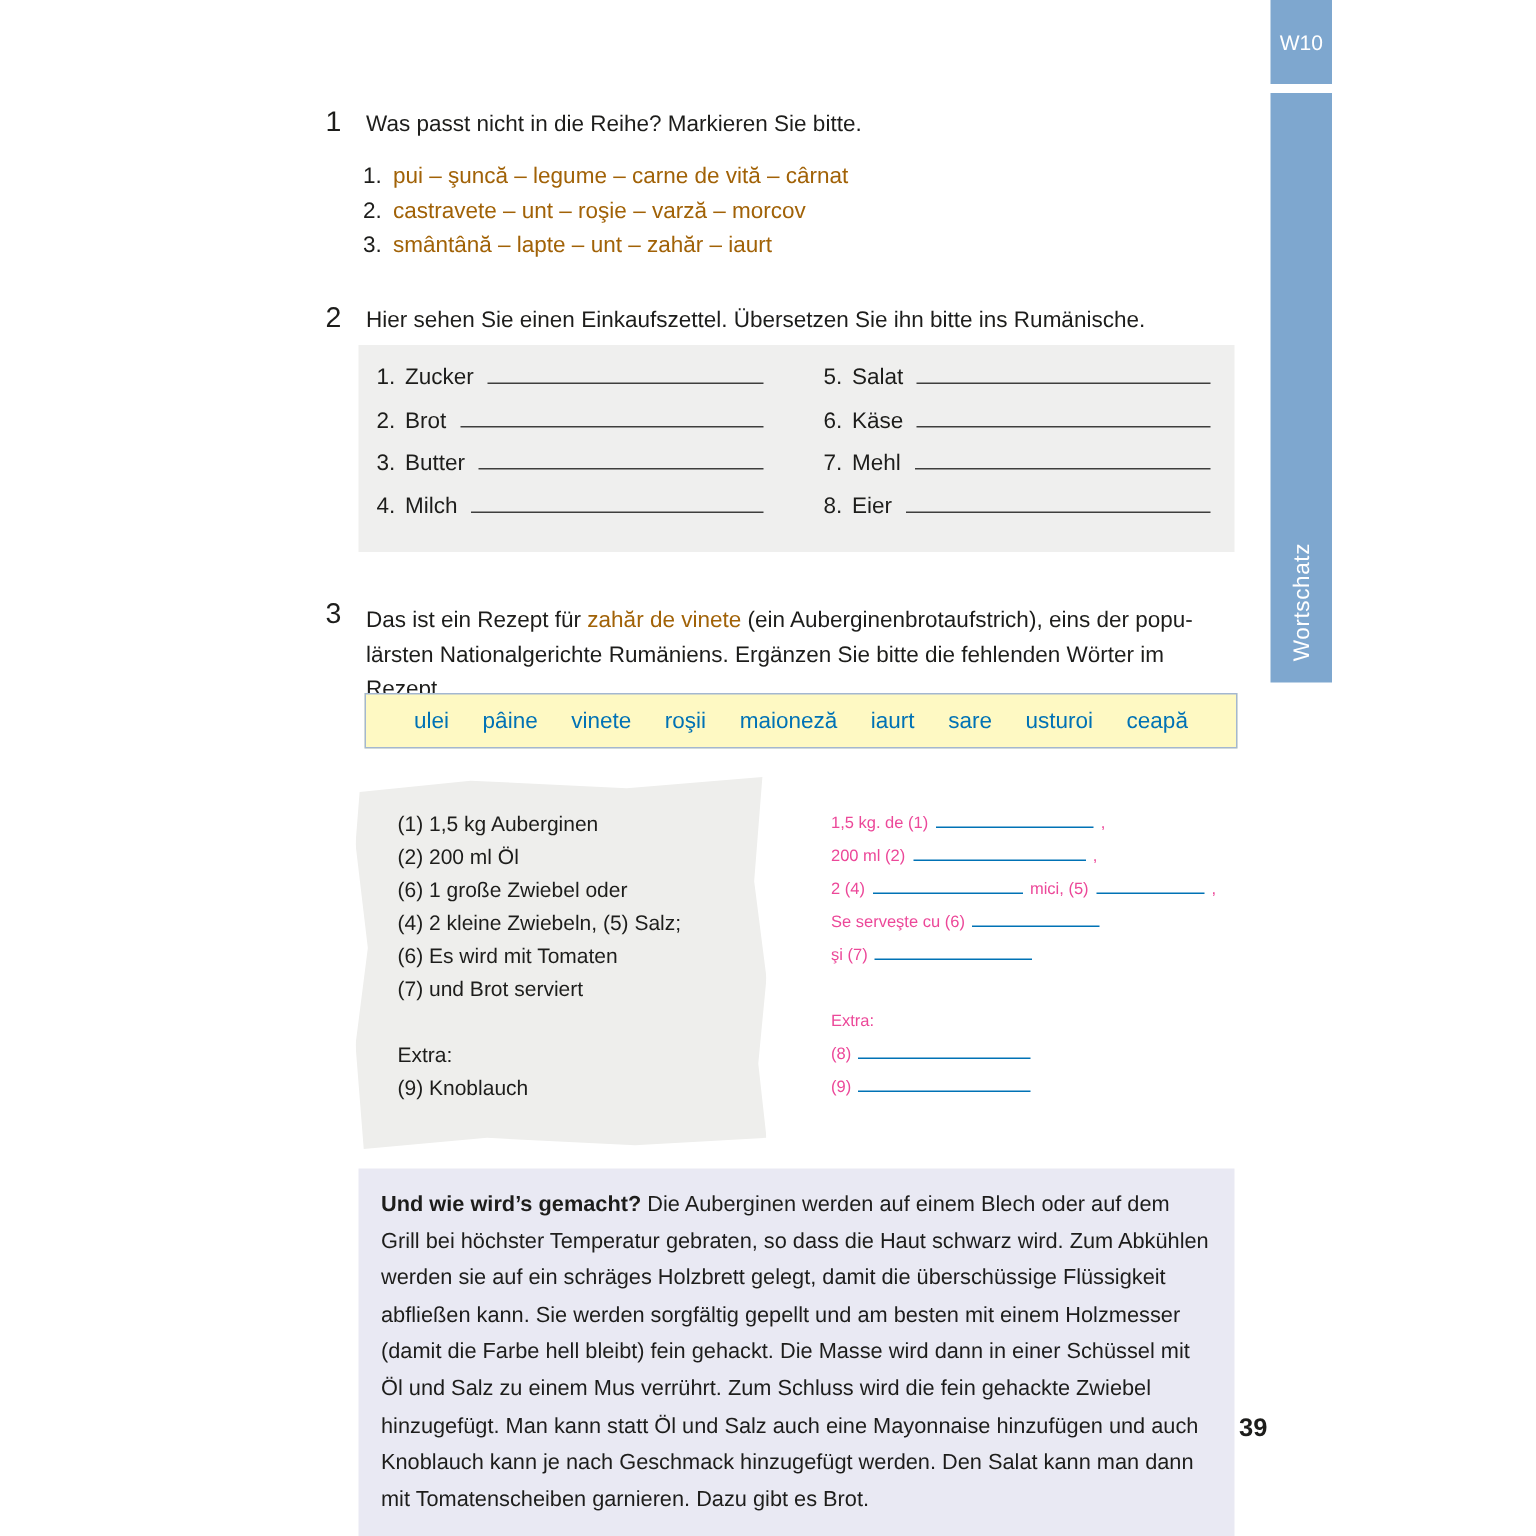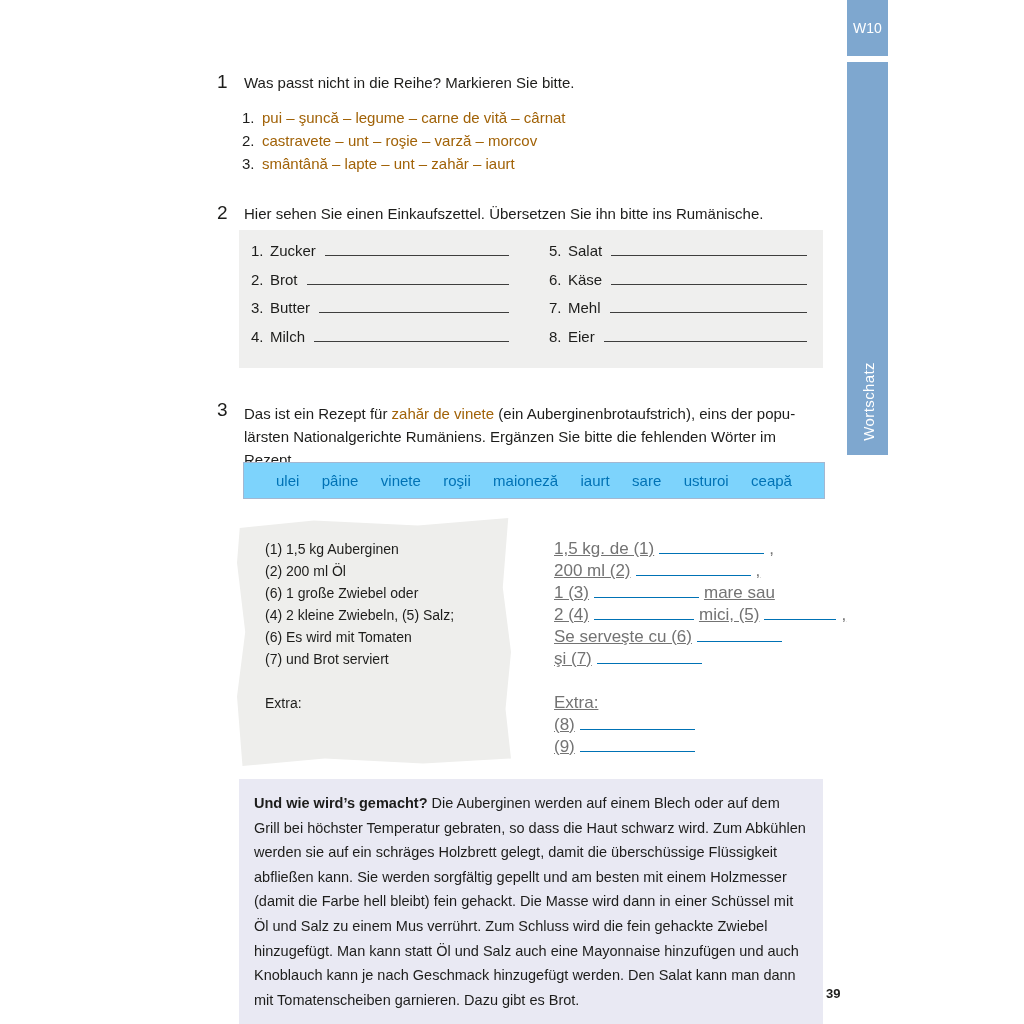--- a/index.html
+++ b/index.html
@@ -42,51 +42,51 @@
     grid-template-rows:repeat(4,1fr); column-gap:40px;
   }
   .ex2-row { display:flex; align-items:baseline; font-size:15px; }
   .ex2-row .n { width:19px; }
   .ex2-row .lbl { margin-right:9px; }
   .ex2-row .blank { flex:1; border-bottom:1px solid #3e3e3d; height:13px; }
 
   
   .wordbank {
     position:absolute; left:232px; top:462px; width:582px; height:37px;
-    box-sizing:border-box; border:1px solid #a3b7d1; background:#7dd3fc;
+    box-sizing:border-box; border:1px solid #a3b7d1; background:#fef9c3;
     display:flex; align-items:center; justify-content:space-between;
     padding:0 32px; font-size:15px; color:#0072b5;
   }
 
   
   .scrap {
     position:absolute; left:226px; top:518px; width:274px; height:248px;
     background:#eeeeec;
     clip-path:polygon(1% 4%, 28% 1%, 66% 3%, 99% 0%, 97% 28%, 100% 54%,
                       98% 77%, 100% 97%, 68% 99%, 32% 97%, 2% 100%, 0% 72%, 3% 46%, 0% 18%);
   }
   .scrap-inner { padding:20px 0 0 28px; font-size:14px; line-height:22px; color:#1d1d1b; }
   .de-line { height:22px; white-space:nowrap; }
   .gap-line { height:22px; }
 
   
-  .ro-col { position:absolute; left:543px; top:538px; font-size:17px; line-height:22px; color:#737373;text-decoration:underline; }
+  .ro-col { position:absolute; left:543px; top:538px; font-size:11px; line-height:22px; color:#ec4899; }
   .ro-line { height:22px; white-space:nowrap; }
   .blankb { display:inline-block; border-bottom:1px solid #0072b5; height:12px; margin:0 5px; }
   .w72{width:72px} .w85{width:85px} .w100{width:100px} .w105{width:105px} .w115{width:115px}
 
   
   .infobox {
     position:absolute; left:228px; top:779px; width:584px; box-sizing:border-box;
     background:#e9e9f3; padding:12px 17px 14px 15px; font-size:14.5px;
     line-height:24.6px; color:#1d1d1b;
   }
   .infobox b { font-weight:bold; }
 
-  .pagenum { position:absolute; left:815px; top:986px; font-size:13px; font-weight:bold; color:#1d1d1b; }
+  .pagenum { position:absolute; left:815px; top:942px; font-size:17px; font-weight:bold; color:#1d1d1b; }
 </style>
 </head>
 <body>
 
 <div class="page">
 
   <div class="tab-unit">
     <span>W10</span>
   </div>
   <div class="tab-strip">
@@ -175,32 +175,30 @@
   <div class="scrap">
     <div class="scrap-inner">
       <div class="de-line">(1) 1,5 kg Auberginen</div>
       <div class="de-line">(2) 200 ml Öl</div>
       <div class="de-line">(6) 1 große Zwiebel oder</div>
       <div class="de-line">(4) 2 kleine Zwiebeln, (5) Salz;</div>
       <div class="de-line">(6) Es wird mit Tomaten</div>
       <div class="de-line">(7) und Brot serviert</div>
       <div class="gap-line"></div>
       <div class="de-line">Extra:</div>
+      <div class="de-line">(9) Knoblauch</div>
     </div>
   </div>
 
   <div class="ro-col">
     <div class="ro-line">
       <span>1,5 kg. de (1)</span><span class="blankb w105"></span><span>,</span>
     </div>
     <div class="ro-line">
       <span>200 ml (2)</span><span class="blankb w115"></span><span>,</span>
-    </div>
-    <div class="ro-line">
-      <span>1 (3)</span><span class="blankb w105"></span><span>mare sau</span>
     </div>
     <div class="ro-line">
       <span>2 (4)</span><span class="blankb w100"></span><span>mici, (5)</span><span class="blankb w72"></span><span>,</span>
     </div>
     <div class="ro-line">
       <span>Se serveşte cu (6)</span><span class="blankb w85"></span>
     </div>
     <div class="ro-line">
       <span>şi (7)</span><span class="blankb w105"></span>
     </div>

